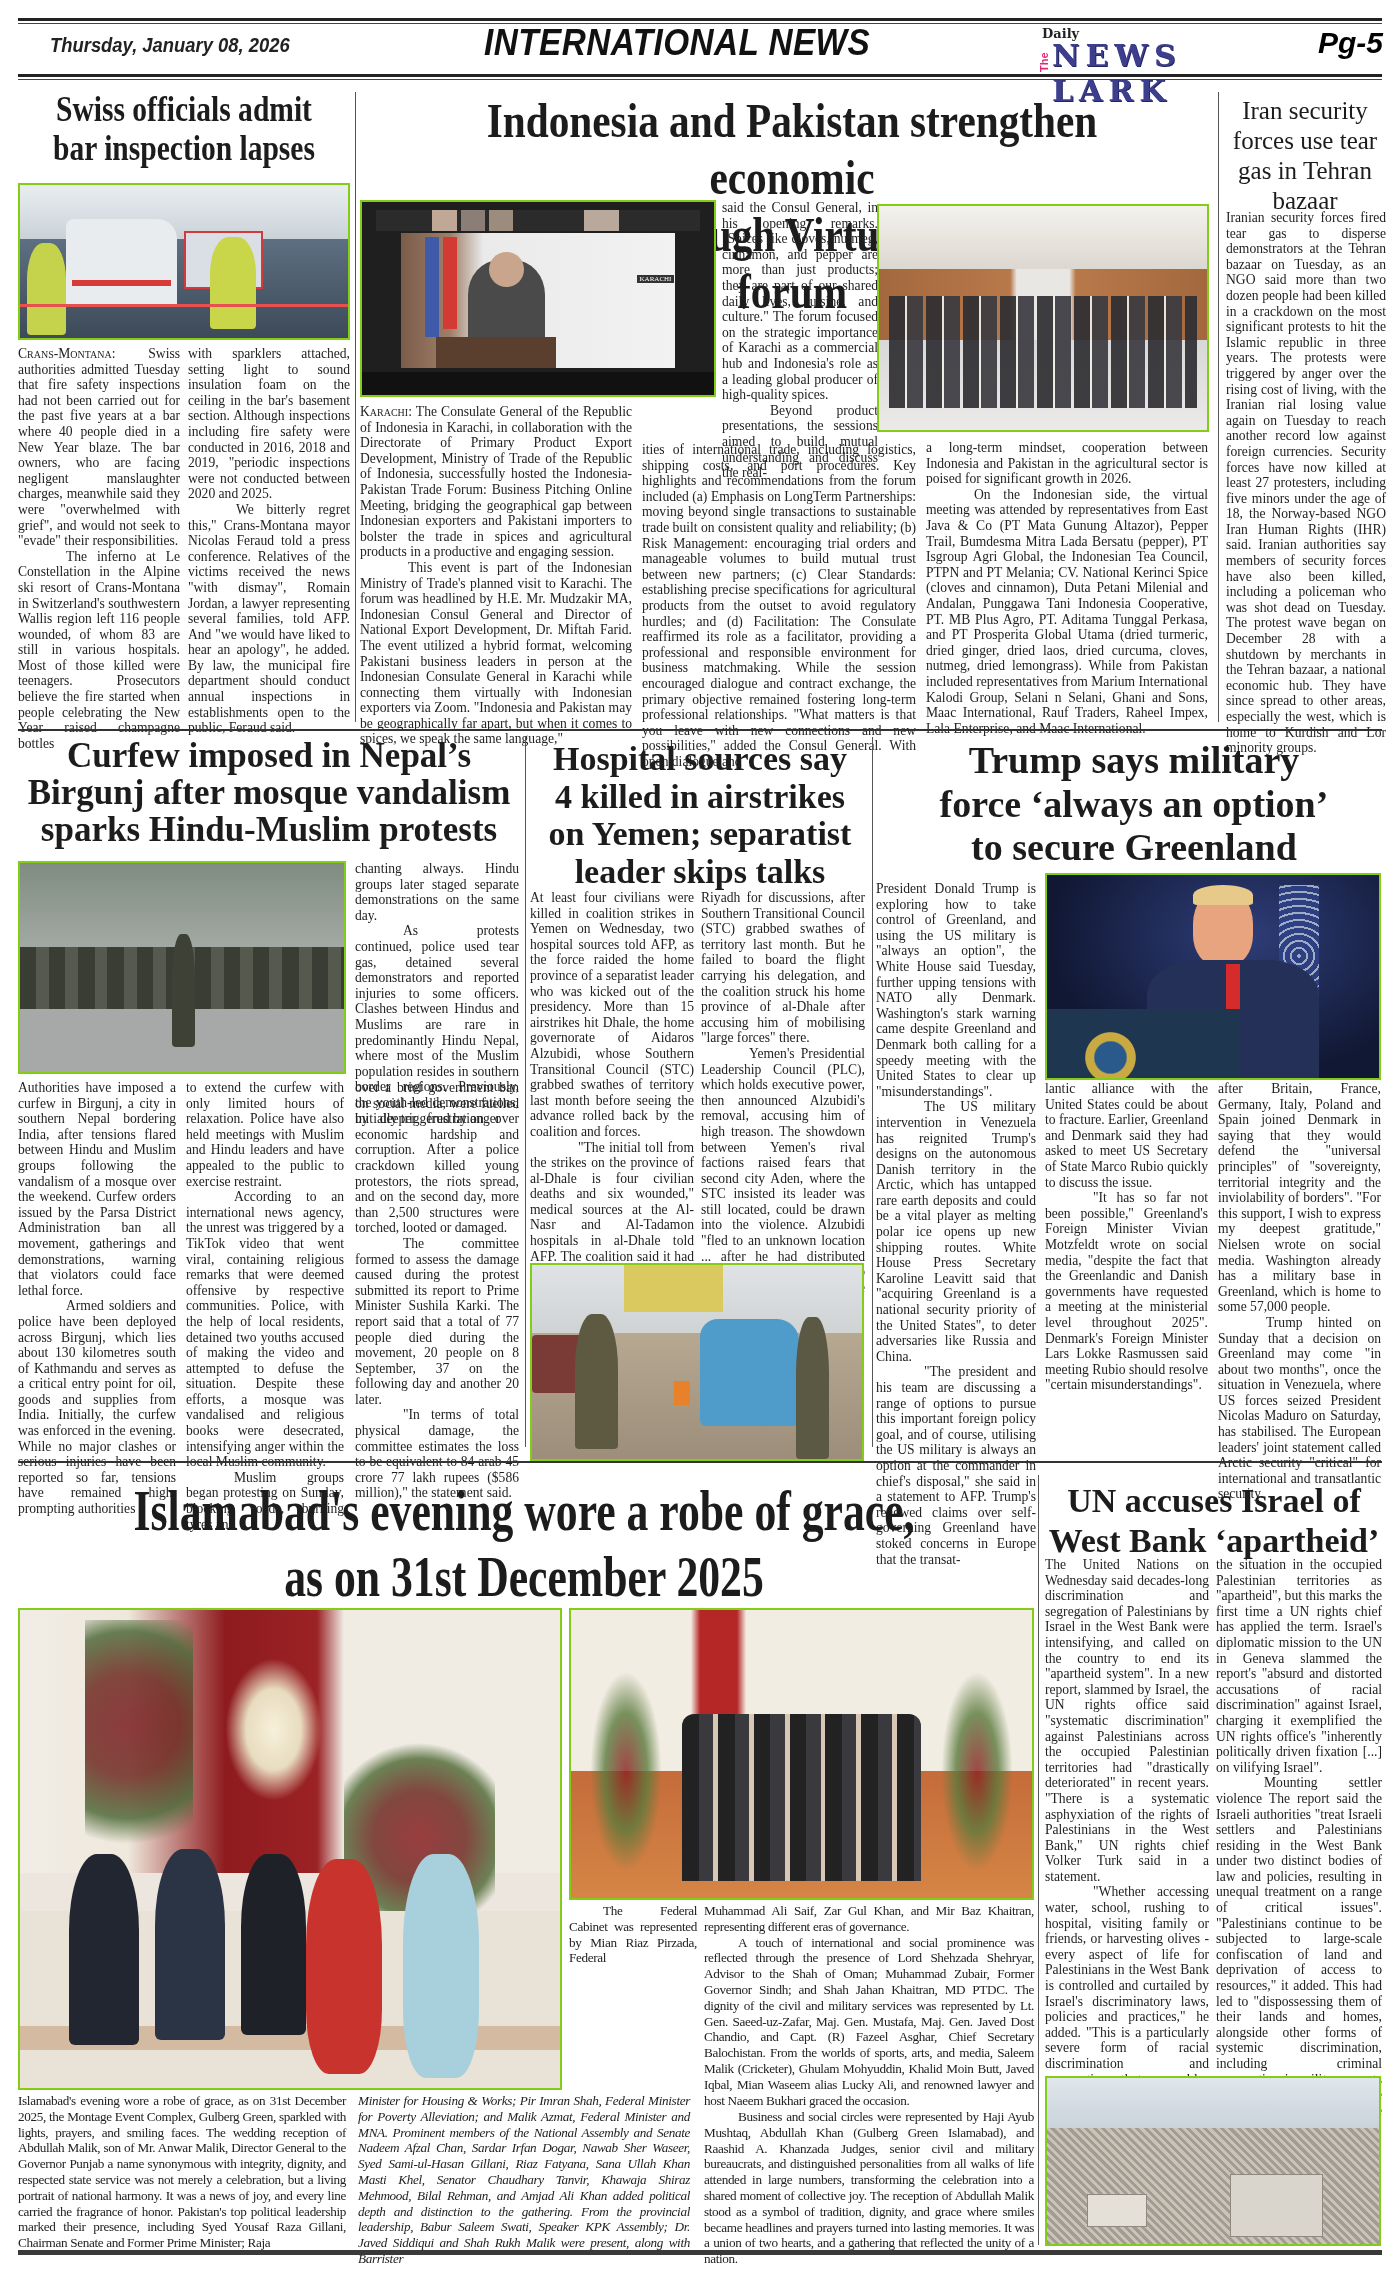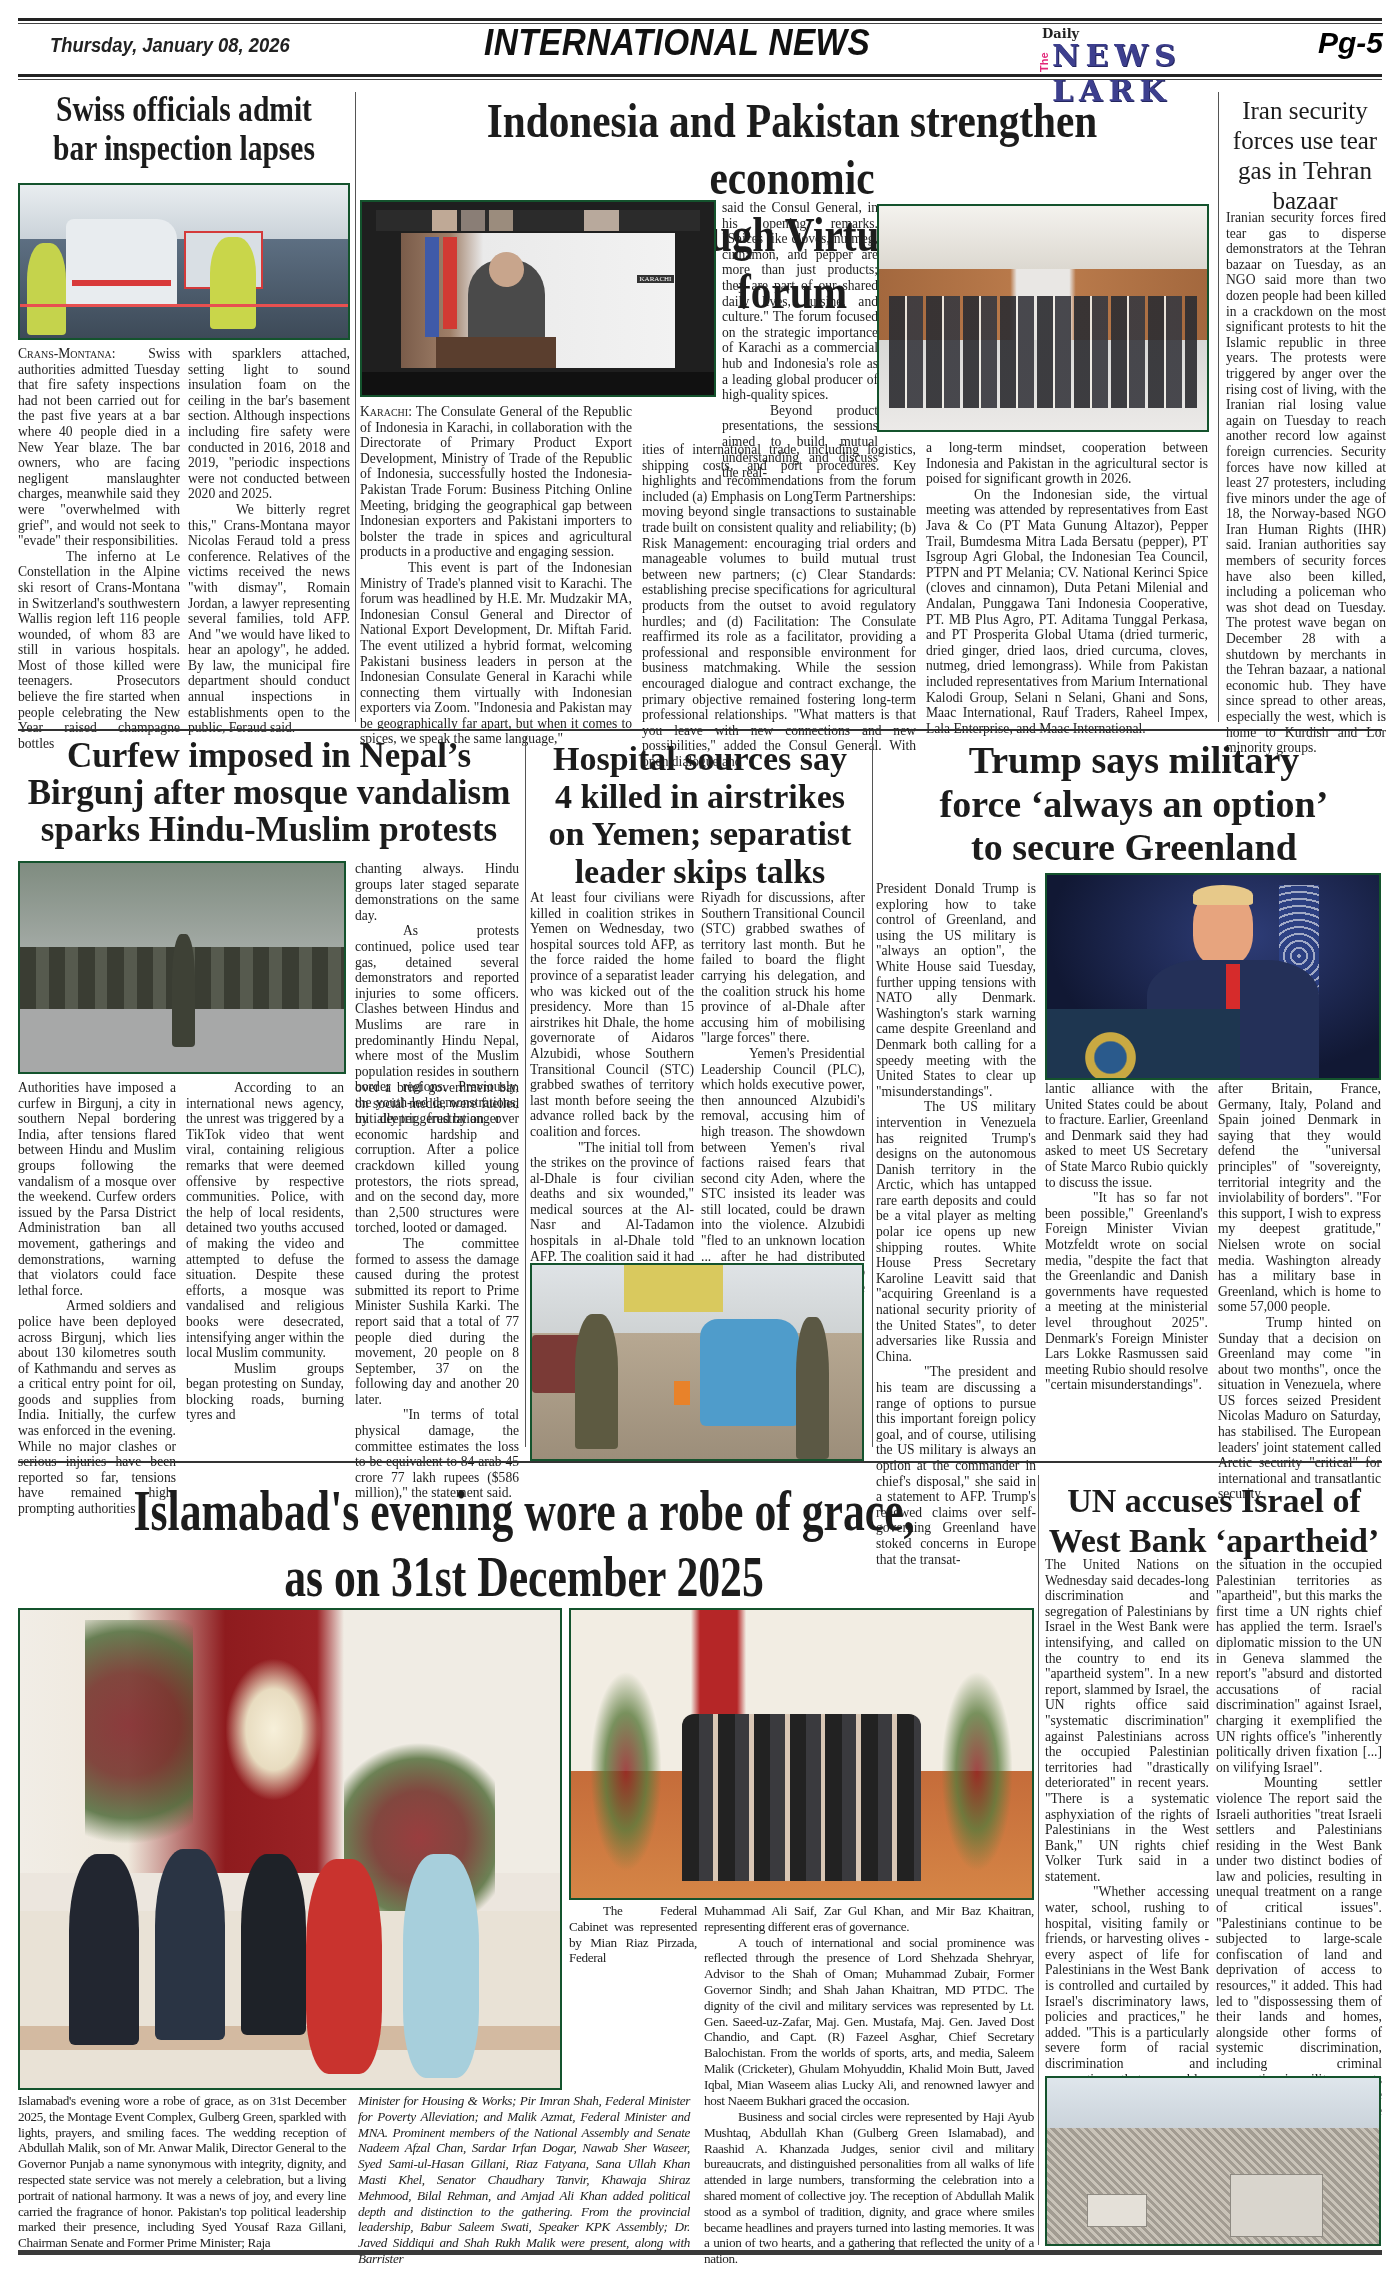--- a/index.html
+++ b/index.html
@@ -14,21 +14,21 @@
   .hdr-section { left: 484px; top: 22px; font-family: "Liberation Sans", sans-serif; font-style: italic; font-weight: bold; font-size: 37px; color: #111; letter-spacing: 0.5px; transform: scaleX(0.9); transform-origin: left; }
   .logo { left: 1036px; top: 26px; width: 280px; height: 52px; }
   .logo-daily { position: absolute; left: 6px; top: 0; font-family: "DejaVu Serif", serif; font-weight: bold; font-size: 13px; color: #222; }
   .logo-the { position: absolute; left: 2px; top: 22px; font-family: "Liberation Sans", sans-serif; font-weight: bold; font-size: 11px; color: #e3287a; transform: rotate(-90deg); transform-origin: left top; top: 46px; }
   .logo-name { position: absolute; left: 16px; top: 12px; font-family: "DejaVu Serif", serif; font-weight: bold; font-size: 30px; color: #3d3f8e; letter-spacing: 6px; text-shadow: 1px 1px 0 #23255e; }
   .hdr-page { left: 1318px; top: 26px; font-family: "Liberation Sans", sans-serif; font-style: italic; font-weight: bold; font-size: 30px; color: #000; }
 
   .headline { position: absolute; font-family: "Liberation Serif", serif; font-weight: bold; color: #1c1c1c; text-align: center; line-height: 1.0; }
   .headline.light { font-weight: normal; }
 
-  .photo { position: absolute; border: 2px solid #14532d; overflow: hidden; }
+  .photo { position: absolute; border: 2px solid #84cc16; overflow: hidden; }
   .photo .ph { position: absolute; }
 
   .col { position: absolute; font-family: "Liberation Serif", serif; font-size: 13.6px; line-height: 15.6px; text-align: justify; color: #222; hyphens: auto; }
   .col p { text-indent: 0; }
   .col p.ind { text-indent: 48px; }
   .dateline { font-variant: small-caps; }
   .col.cond { font-size: 13.2px; line-height: 15.8px; letter-spacing: -0.35px; }
 </style>
 </head>
 <body>
@@ -123,20 +123,21 @@
 </div>
 <div class="col" style="left:355px; top:861px; width:164px;">
   <p>chanting always. Hindu groups later staged separate demonstrations on the same day.</p>
   <p class="ind">As protests continued, police used tear gas, detained several demonstrators and reported injuries to some officers. Clashes between Hindus and Muslims are rare in predominantly Hindu Nepal, where most of the Muslim population resides in southern border regions. Previously, the youth-led demonstrations, initially triggered by anger</p>
 </div>
 <div class="col" style="left:18px; top:1080px; width:158px;">
   <p>Authorities have imposed a curfew in Birgunj, a city in southern Nepal bordering India, after tensions flared between Hindu and Muslim groups following the vandalism of a mosque over the weekend. Curfew orders issued by the Parsa District Administration ban all movement, gatherings and demonstrations, warning that violators could face lethal force.</p>
   <p class="ind">Armed soldiers and police have been deployed across Birgunj, which lies about 130 kilometres south of Kathmandu and serves as a critical entry point for oil, goods and supplies from India. Initially, the curfew was enforced in the evening. While no major clashes or serious injuries have been reported so far, tensions have remained high, prompting authorities</p>
 </div>
 <div class="col" style="left:186px; top:1080px; width:158px;">
+  <p>to extend the curfew with only limited hours of relaxation. Police have also held meetings with Muslim and Hindu leaders and have appealed to the public to exercise restraint.</p>
   <p class="ind">According to an international news agency, the unrest was triggered by a TikTok video that went viral, containing religious remarks that were deemed offensive by respective communities. Police, with the help of local residents, detained two youths accused of making the video and attempted to defuse the situation. Despite these efforts, a mosque was vandalised and religious books were desecrated, intensifying anger within the local Muslim community.</p>
   <p class="ind">Muslim groups began protesting on Sunday, blocking roads, burning tyres and</p>
 </div>
 <div class="col" style="left:355px; top:1080px; width:164px;">
   <p>over a brief government ban on social media, were fuelled by deeper frustration over economic hardship and corruption. After a police crackdown killed young protestors, the riots spread, and on the second day, more than 2,500 structures were torched, looted or damaged.</p>
   <p class="ind">The committee formed to assess the damage caused during the protest submitted its report to Prime Minister Sushila Karki. The report said that a total of 77 people died during the movement, 20 people on 8 September, 37 on the following day and another 20 later.</p>
   <p class="ind">"In terms of total physical damage, the committee estimates the loss to be equivalent to 84 arab 45 crore 77 lakh rupees ($586 million)," the statement said.</p>
 </div>
 <div class="vrule" style="left:525px; top:737px; height:710px;"></div>
 

